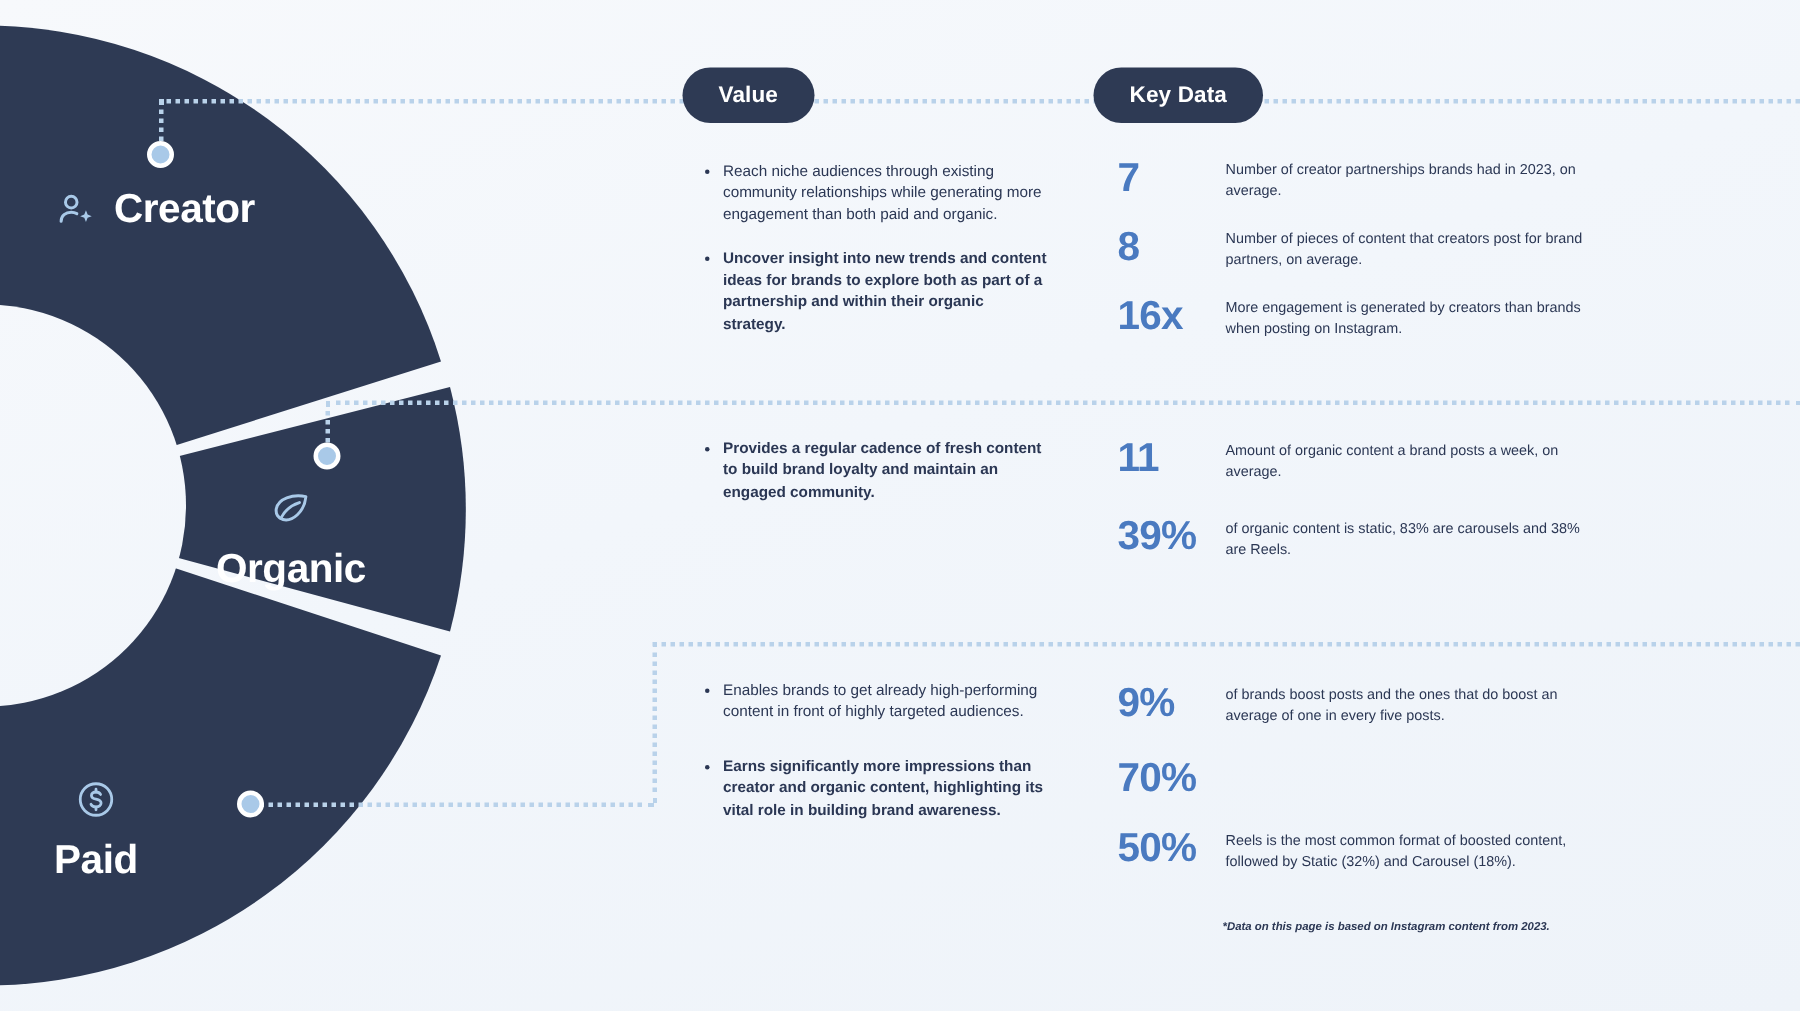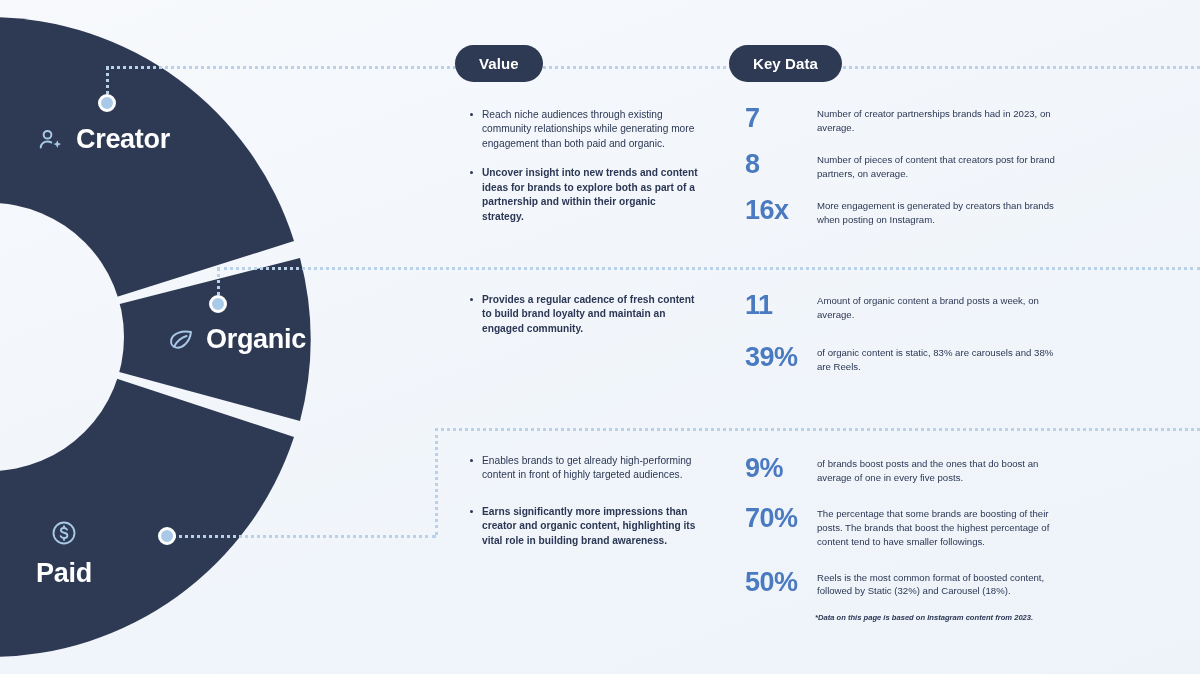--- a/index.html
+++ b/index.html
@@ -173,21 +173,21 @@
     <span class="glyph">
       <svg width="28" height="28" viewBox="0 0 24 24" fill="none" stroke="#a9c9e8" stroke-width="1.7" stroke-linecap="round" stroke-linejoin="round">
         <circle cx="9" cy="7.5" r="3.3"></circle>
         <path d="M3.2 18.5c0-3.2 2.6-5.2 5.8-5.2 1.2 0 2.3 0.3 3.2 0.8"></path>
         <path d="M17.4 12.2l0.95 2.35 2.35 0.95 -2.35 0.95 -0.95 2.35 -0.95 -2.35 -2.35 -0.95 2.35 -0.95 Z" fill="#a9c9e8" stroke="none"></path>
       </svg>
     </span>
     <span>Creator</span>
   </div>
 
-  <div class="seg-label" style="left:166px; top:324px;">
+  <div class="seg-label" style="left:144px; top:324px;flex-direction:column;">
     <span class="glyph">
       <svg width="28" height="28" viewBox="0 0 24 24" fill="none" stroke="#a9c9e8" stroke-width="1.7" stroke-linecap="round" stroke-linejoin="round">
         <path d="M20.5 5.2C13 3.6 4.6 6.4 3.6 12.2c-0.5 2.9 1.1 5.4 3.8 6.1 5.3 1.4 12.3-4.3 13.1-13.1Z"></path>
         <path d="M16.8 8.6C12.4 10 8.4 13.2 6.2 17.6"></path>
       </svg>
     </span>
     <span>Organic</span>
   </div>
 
   <div class="seg-label" style="left:36px; top:518px;flex-direction:column;">
@@ -257,21 +257,20 @@
     <div class="bullet-item" style="margin-top:22px;">Earns significantly more impressions than creator and organic content, highlighting its vital role in building brand awareness.</div>
   </div>
 
   <div class="data-col" style="left:745px; top:455px;">
     <div class="stat-row">
       <div class="stat-num">9%</div>
       <div class="stat-desc">of brands boost posts and the ones that do boost an average of one in every five posts.</div>
     </div>
     <div class="stat-row" style="margin-top:20px;">
       <div class="stat-num">70%</div>
-      <div class="stat-desc">The percentage that some brands are boosting of their posts. The brands that boost the highest percentage of content tend to have smaller followings.</div>
     </div>
     <div class="stat-row" style="margin-top:20px;">
       <div class="stat-num">50%</div>
       <div class="stat-desc">Reels is the most common format of boosted content, followed by Static (32%) and Carousel (18%).</div>
     </div>
   </div>
 
   <div class="footnote" style="left:815px; top:613px;">*Data on this page is based on Instagram content from 2023.</div>
 
 </div>

